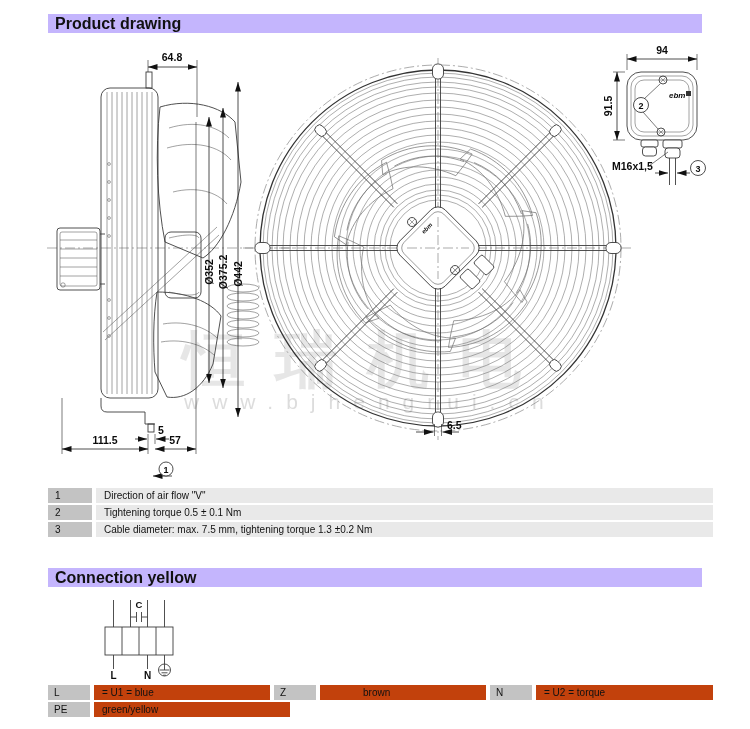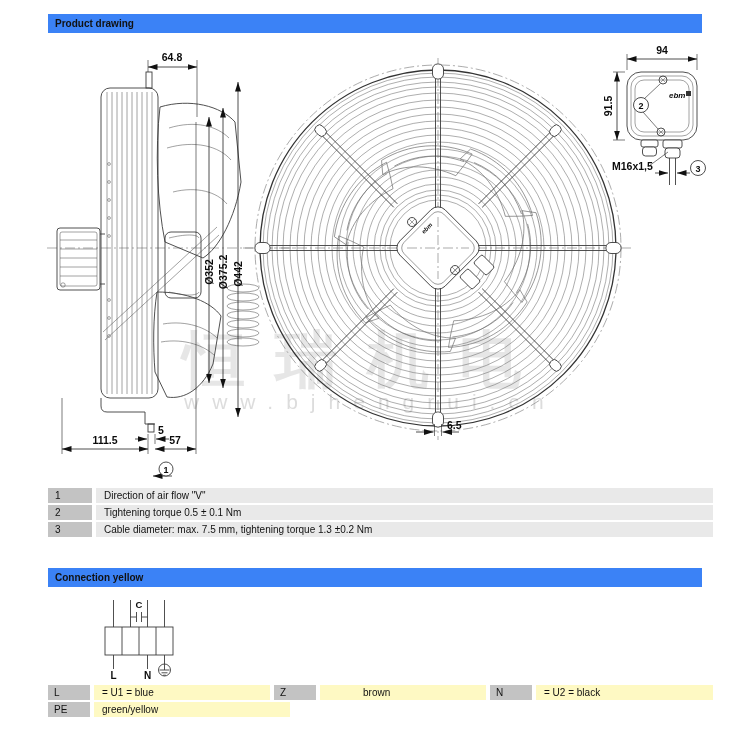--- a/index.html
+++ b/index.html
@@ -1,28 +1,28 @@
 <!DOCTYPE html>
 <html><head>
 <meta charset="utf-8">
 <style>
   html,body{margin:0;padding:0;background:#fff;}
   .page{position:relative;width:750px;height:729px;background:#ffffff;overflow:hidden;
         font-family:"Liberation Sans",sans-serif;color:#111;}
-  .bar{position:absolute;left:48px;width:654px;height:19px;background:#3b82f6;
-       font-weight:bold;font-size:10px;line-height:19px;padding-left:7px;box-sizing:border-box;}
+  .bar{position:absolute;left:48px;width:654px;height:19px;background:#c4b5fd;
+       font-weight:bold;font-size:16px;line-height:19px;padding-left:7px;box-sizing:border-box;}
   .bar1{top:14px;} .bar2{top:568px;}
   .notes{position:absolute;left:48px;top:488px;width:665px;}
   .note-row{display:flex;margin-bottom:2px;height:15px;font-size:10px;line-height:15px;}
   .cell-num{width:44px;background:#c3c3c3;padding-left:7px;box-sizing:border-box;margin-right:4px;}
   .cell-val{flex:1;background:#e9e9e9;padding-left:8px;box-sizing:border-box;}
   .legend{position:absolute;left:48px;top:685px;width:665px;height:34px;font-size:10px;}
   .lg{position:absolute;height:15px;line-height:15px;box-sizing:border-box;}
   .lg-label{background:#c3c3c3;width:42px;padding-left:6px;}
-  .lg-value{background:#fef9c3;padding-left:8px;}
+  .lg-value{background:#c2410c;padding-left:8px;}
   .watermark-cn{position:absolute;left:183px;top:318px;font-size:62px;font-weight:bold;
        letter-spacing:30px;color:#c9c9c9;opacity:0.45;white-space:nowrap;z-index:1;}
   .watermark-url{position:absolute;left:184px;top:390px;font-size:21px;
        letter-spacing:13px;color:#c6c6c6;opacity:0.6;white-space:nowrap;z-index:1;}
   svg.drawing{position:absolute;left:45px;top:42px;z-index:2;}
   svg.conn{position:absolute;left:80px;top:593px;z-index:2;}
   svg .ln{fill:none;stroke:#3c3c3c;stroke-width:0.9;}
   svg .thin{fill:none;stroke:#555;stroke-width:0.55;}
   svg .ring{fill:none;stroke:#6a6a6a;stroke-width:0.55;}
   svg .dim{fill:none;stroke:#222;stroke-width:0.8;}
@@ -386,18 +386,18 @@
       <line class="ln" x1="83.2" y1="82.2" x2="85.8" y2="82.2"></line>
     </g>
   </svg>
 
   <div class="legend">
     <div class="lg lg-label" style="left:0;top:0;">L</div>
     <div class="lg lg-value" style="left:46px;top:0;width:176px;">= U1 = blue</div>
     <div class="lg lg-label" style="left:226px;top:0;">Z</div>
     <div class="lg lg-value" style="left:272px;top:0;width:166px;padding-left:43px;">brown</div>
     <div class="lg lg-label" style="left:442px;top:0;">N</div>
-    <div class="lg lg-value" style="left:488px;top:0;width:177px;">= U2 = black</div>
+    <div class="lg lg-value" style="left:488px;top:0;width:177px;">= U2 = torque</div>
     <div class="lg lg-label" style="left:0;top:17px;">PE</div>
     <div class="lg lg-value" style="left:46px;top:17px;width:196px;">green/yellow</div>
   </div>
 
 </div>
 
 </body></html>

